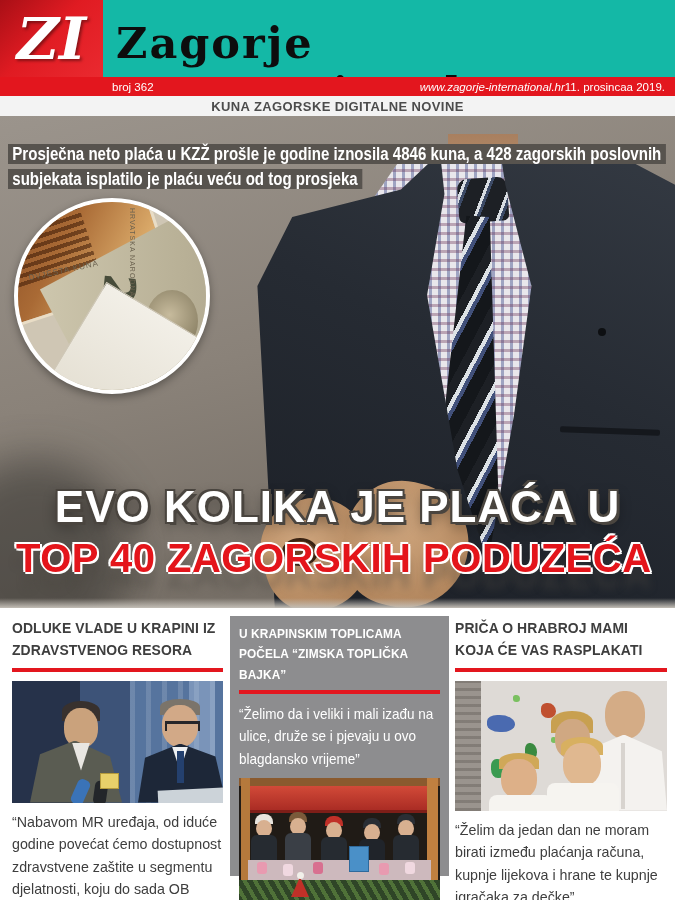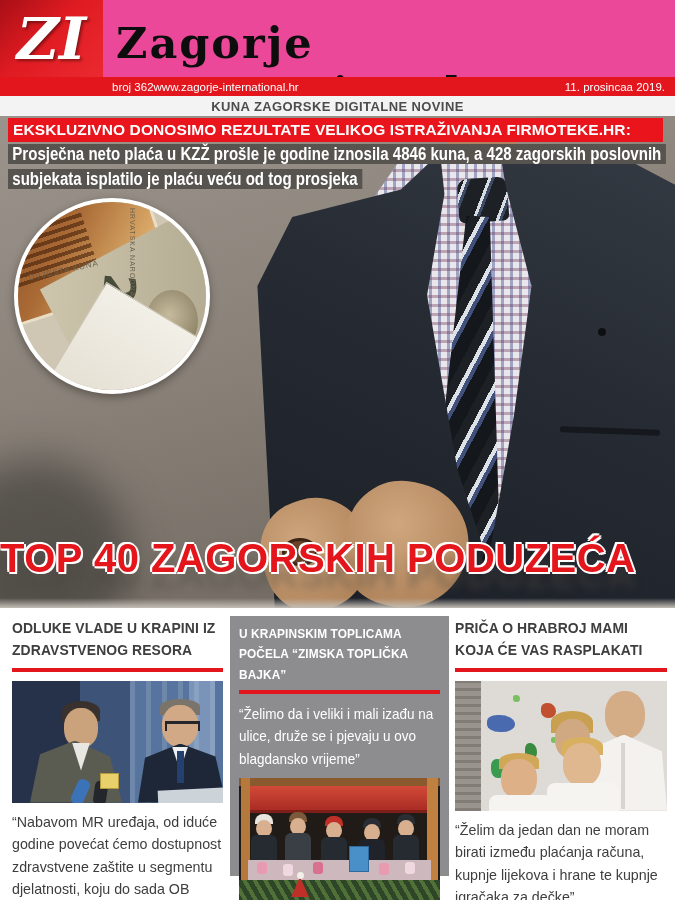--- a/index.html
+++ b/index.html
@@ -1,31 +1,31 @@
 <!DOCTYPE html>
 <html><head>
 <meta charset="utf-8">
 <style>
   html,body{margin:0;padding:0;background:#ffffff;}
-  .page{position:relative;width:675px;height:900px;background:#ec4899;overflow:hidden;
+  .page{position:relative;width:675px;height:900px;background:#14b8a6;overflow:hidden;
         font-family:"Liberation Sans",sans-serif;}
 
   
   .logo-box{position:absolute;left:0;top:0;width:103px;height:78px;
     background:linear-gradient(135deg,#a90f16 0%,#e01b22 45%,#ea2a30 100%);
     color:#fff;display:flex;align-items:center;justify-content:center;
     font-family:"DejaVu Serif",serif;font-weight:700;font-style:italic;font-size:58px;
     text-shadow:2px 2px 3px rgba(0,0,0,.4);}
   .masthead-title{position:absolute;left:116px;top:4px;width:552px;height:70px;
     display:flex;align-items:center;
     font-family:"DejaVu Serif",serif;font-weight:700;font-size:43px;letter-spacing:2px;color:#0d0d0d;}
   .info-bar{position:absolute;left:0;top:77px;width:675px;height:19px;background:#e3161e;
     color:#fff;font-size:11.5px;display:flex;align-items:center;box-sizing:border-box;
     padding-left:112px;padding-right:10px;}
-  .info-bar .mid{flex:1;text-align:left;}
+  .info-bar .mid{flex:1;text-align:right;font-style:italic;}
   .tagline-bar{position:absolute;left:0;top:96px;width:675px;height:20px;background:#f3f3f3;
     display:flex;align-items:center;justify-content:center;color:#4c4c4c;
     font-weight:bold;font-size:13px;letter-spacing:.4px;}
 
   
   .hero{position:absolute;left:0;top:116px;width:675px;height:492px;overflow:hidden;
     background:linear-gradient(165deg,#9b948c 0%,#8a8279 45%,#6f6press860 80%,#6b645c 100%);
     background:linear-gradient(165deg,#9b948c 0%,#8a8279 45%,#6b645c 100%);}
   .hero .arm-shadow{position:absolute;left:-60px;bottom:-50px;width:190px;height:200px;
     background:rgba(35,35,33,.45);border-radius:50%;filter:blur(20px);}
@@ -84,21 +84,21 @@
     background:linear-gradient(#f2efe7,#e4dfd2);border:1px solid #cfc8b8;}
   .note-side-text{position:absolute;left:118px;top:6px;font-size:7px;color:#6b6250;
     transform:rotate(90deg);transform-origin:0 0;letter-spacing:1px;white-space:nowrap;}
   .note-side-text2{position:absolute;left:10px;top:64px;font-size:8px;color:#6b6250;
     transform:rotate(-12deg);letter-spacing:1px;white-space:nowrap;}
 
   
   .headline-white{position:absolute;left:0;top:366px;width:675px;text-align:center;
     font-size:44px;font-weight:bold;color:#fff;letter-spacing:1px;white-space:nowrap;
     text-shadow:3px 3px 0 #4a453f,-2px -2px 0 #4a453f,2px -2px 0 #4a453f,-2px 2px 0 #4a453f,0 5px 14px rgba(0,0,0,.45);}
-  .headline-red{position:absolute;left:0;top:420px;width:539px;text-align:right;
+  .headline-red{position:absolute;left:16px;top:420px;width:539px;text-align:right;
     font-size:40px;font-weight:bold;color:#e4151b;letter-spacing:.5px;white-space:nowrap;
     text-shadow:-2px 0 0 #fff,2px 0 0 #fff,0 -2px 0 #fff,0 2px 0 #fff,2px 2px 0 #fff,-2px -2px 0 #fff,0 16px 8px rgba(75,70,64,.45);}
 
   
   .bottom{position:absolute;left:0;top:608px;width:675px;height:292px;background:#fff;overflow:hidden;padding-left:6px;}
   .col{position:absolute;top:10px;}
   .col h2{margin:0 0 6px 0;font-size:14.5px;font-weight:bold;color:#3e3e3e;line-height:1.5;
     letter-spacing:.1px;transform:scaleX(.96);transform-origin:0 0;width:104%;}
   .rule{height:4px;background:#e3161e;margin:0 0 9px 0;}
   .quote{margin:8px 0 0 0;font-size:15px;color:#3e3e3e;line-height:1.5;
@@ -202,37 +202,37 @@
     <div class="tie-knot"></div>
     <div class="tie-body"></div>
     <div class="jacket"></div>
     <div class="pocket-welt"></div>
     <div class="lapel-pin"></div>
     <div class="hand left"></div>
     <div class="hand right"></div>
     <div class="watch"></div>
     <div class="jacket-button"></div>
 
-    <div class="kicker">EKSKLUZIVNO DONOSIMO REZULTATE VELIKOG ISTRAŽIVANJA FIRMOTEKE.HR:</div>
     <div class="subhead">
       <span>Prosječna neto plaća u KZŽ prošle je godine iznosila 4846 kuna, a 428 zagorskih poslovnih subjekata isplatilo je plaću veću od tog prosjeka</span>
     </div>
 
     <div class="money">
       <div class="note-brown">
           <i></i>
         </div>
       <div class="note-olive"></div>
       <div class="portrait"></div>
       <div class="note-value">200</div>
       <div class="note-white"></div>
       <div class="note-side-text">HRVATSKA NARODNA</div>
       <div class="note-side-text2">DVJESTA KUNA</div>
     </div>
 
+    <div class="headline-white">EVO KOLIKA JE PLAĆA U</div>
     <div class="headline-red">TOP 40 ZAGORSKIH PODUZEĆA</div>
     <div class="hero-bottom-strip"></div>
   </section>
 
   <section class="bottom">
 
     <article class="col col1">
       <h2>ODLUKE VLADE U KRAPINI IZ ZDRAVSTVENOG RESORA</h2>
       <div class="rule"></div>
       <figure class="fig-press">

